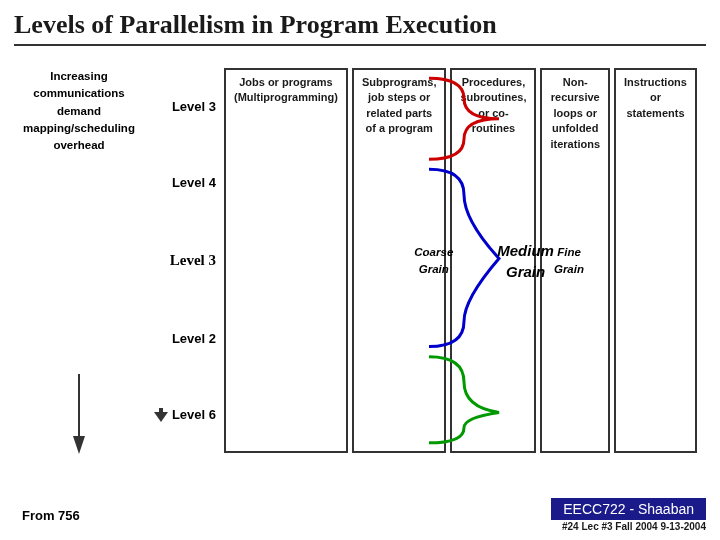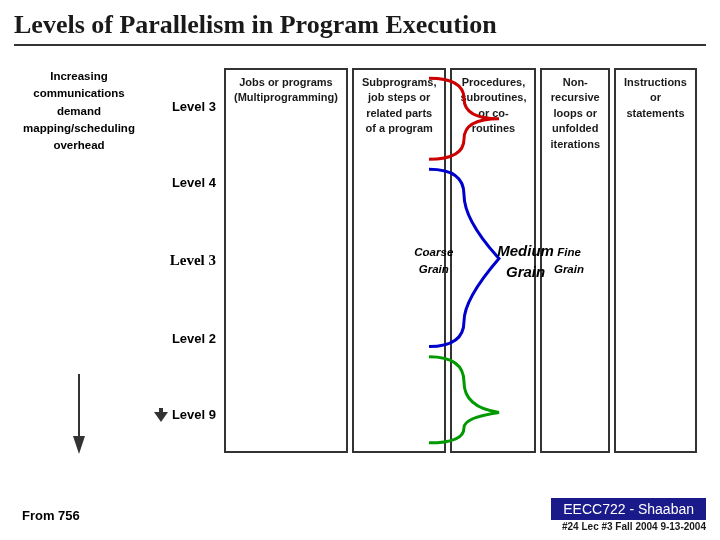--- a/index.html
+++ b/index.html
@@ -113,21 +113,21 @@
     <div class="levels-col" style="width:80px; display:flex; flex-direction:column; justify-content:space-around; align-items:flex-end; padding-right:8px; padding-top:10px; padding-bottom:35px;">
       <div style="font-size:13px; font-weight:bold; font-family:Arial,sans-serif;">Level 3</div>
       <div style="font-size:13px; font-weight:bold; font-family:Arial,sans-serif;">Level 4</div>
       <div style="font-size:15px; font-weight:bold; font-family:Liberation Serif, serif;">Level 3</div>
       <div style="font-size:13px; font-weight:bold; font-family:Arial,sans-serif;">Level 2</div>
       <div style="font-size:13px; font-weight:bold; font-family:Arial,sans-serif; display:flex; align-items:center; gap:4px;">
         <svg width="14" height="14" style="flex-shrink:0;">
           <polygon points="7,14 0,4 14,4" fill="#333"></polygon>
           <rect x="5" y="0" width="4" height="5" fill="#333"></rect>
         </svg>
-        <span>Level 9</span>
+        <span>Level 6</span>
       </div>
     </div>
 
     <div class="desc-col" style="width:185px; display:flex; flex-direction:row; justify-content:space-around; padding-top:10px; padding-bottom:35px; gap:4px;">
       <div class="desc-box">Jobs or programs (Multiprogramming)</div>
       <div class="desc-box">Subprograms, job steps or related parts of a program</div>
       <div class="desc-box">Procedures, subroutines, or co-routines</div>
       <div class="desc-box">Non-recursive loops or unfolded iterations</div>
       <div class="desc-box">Instructions or statements</div>
     </div>

